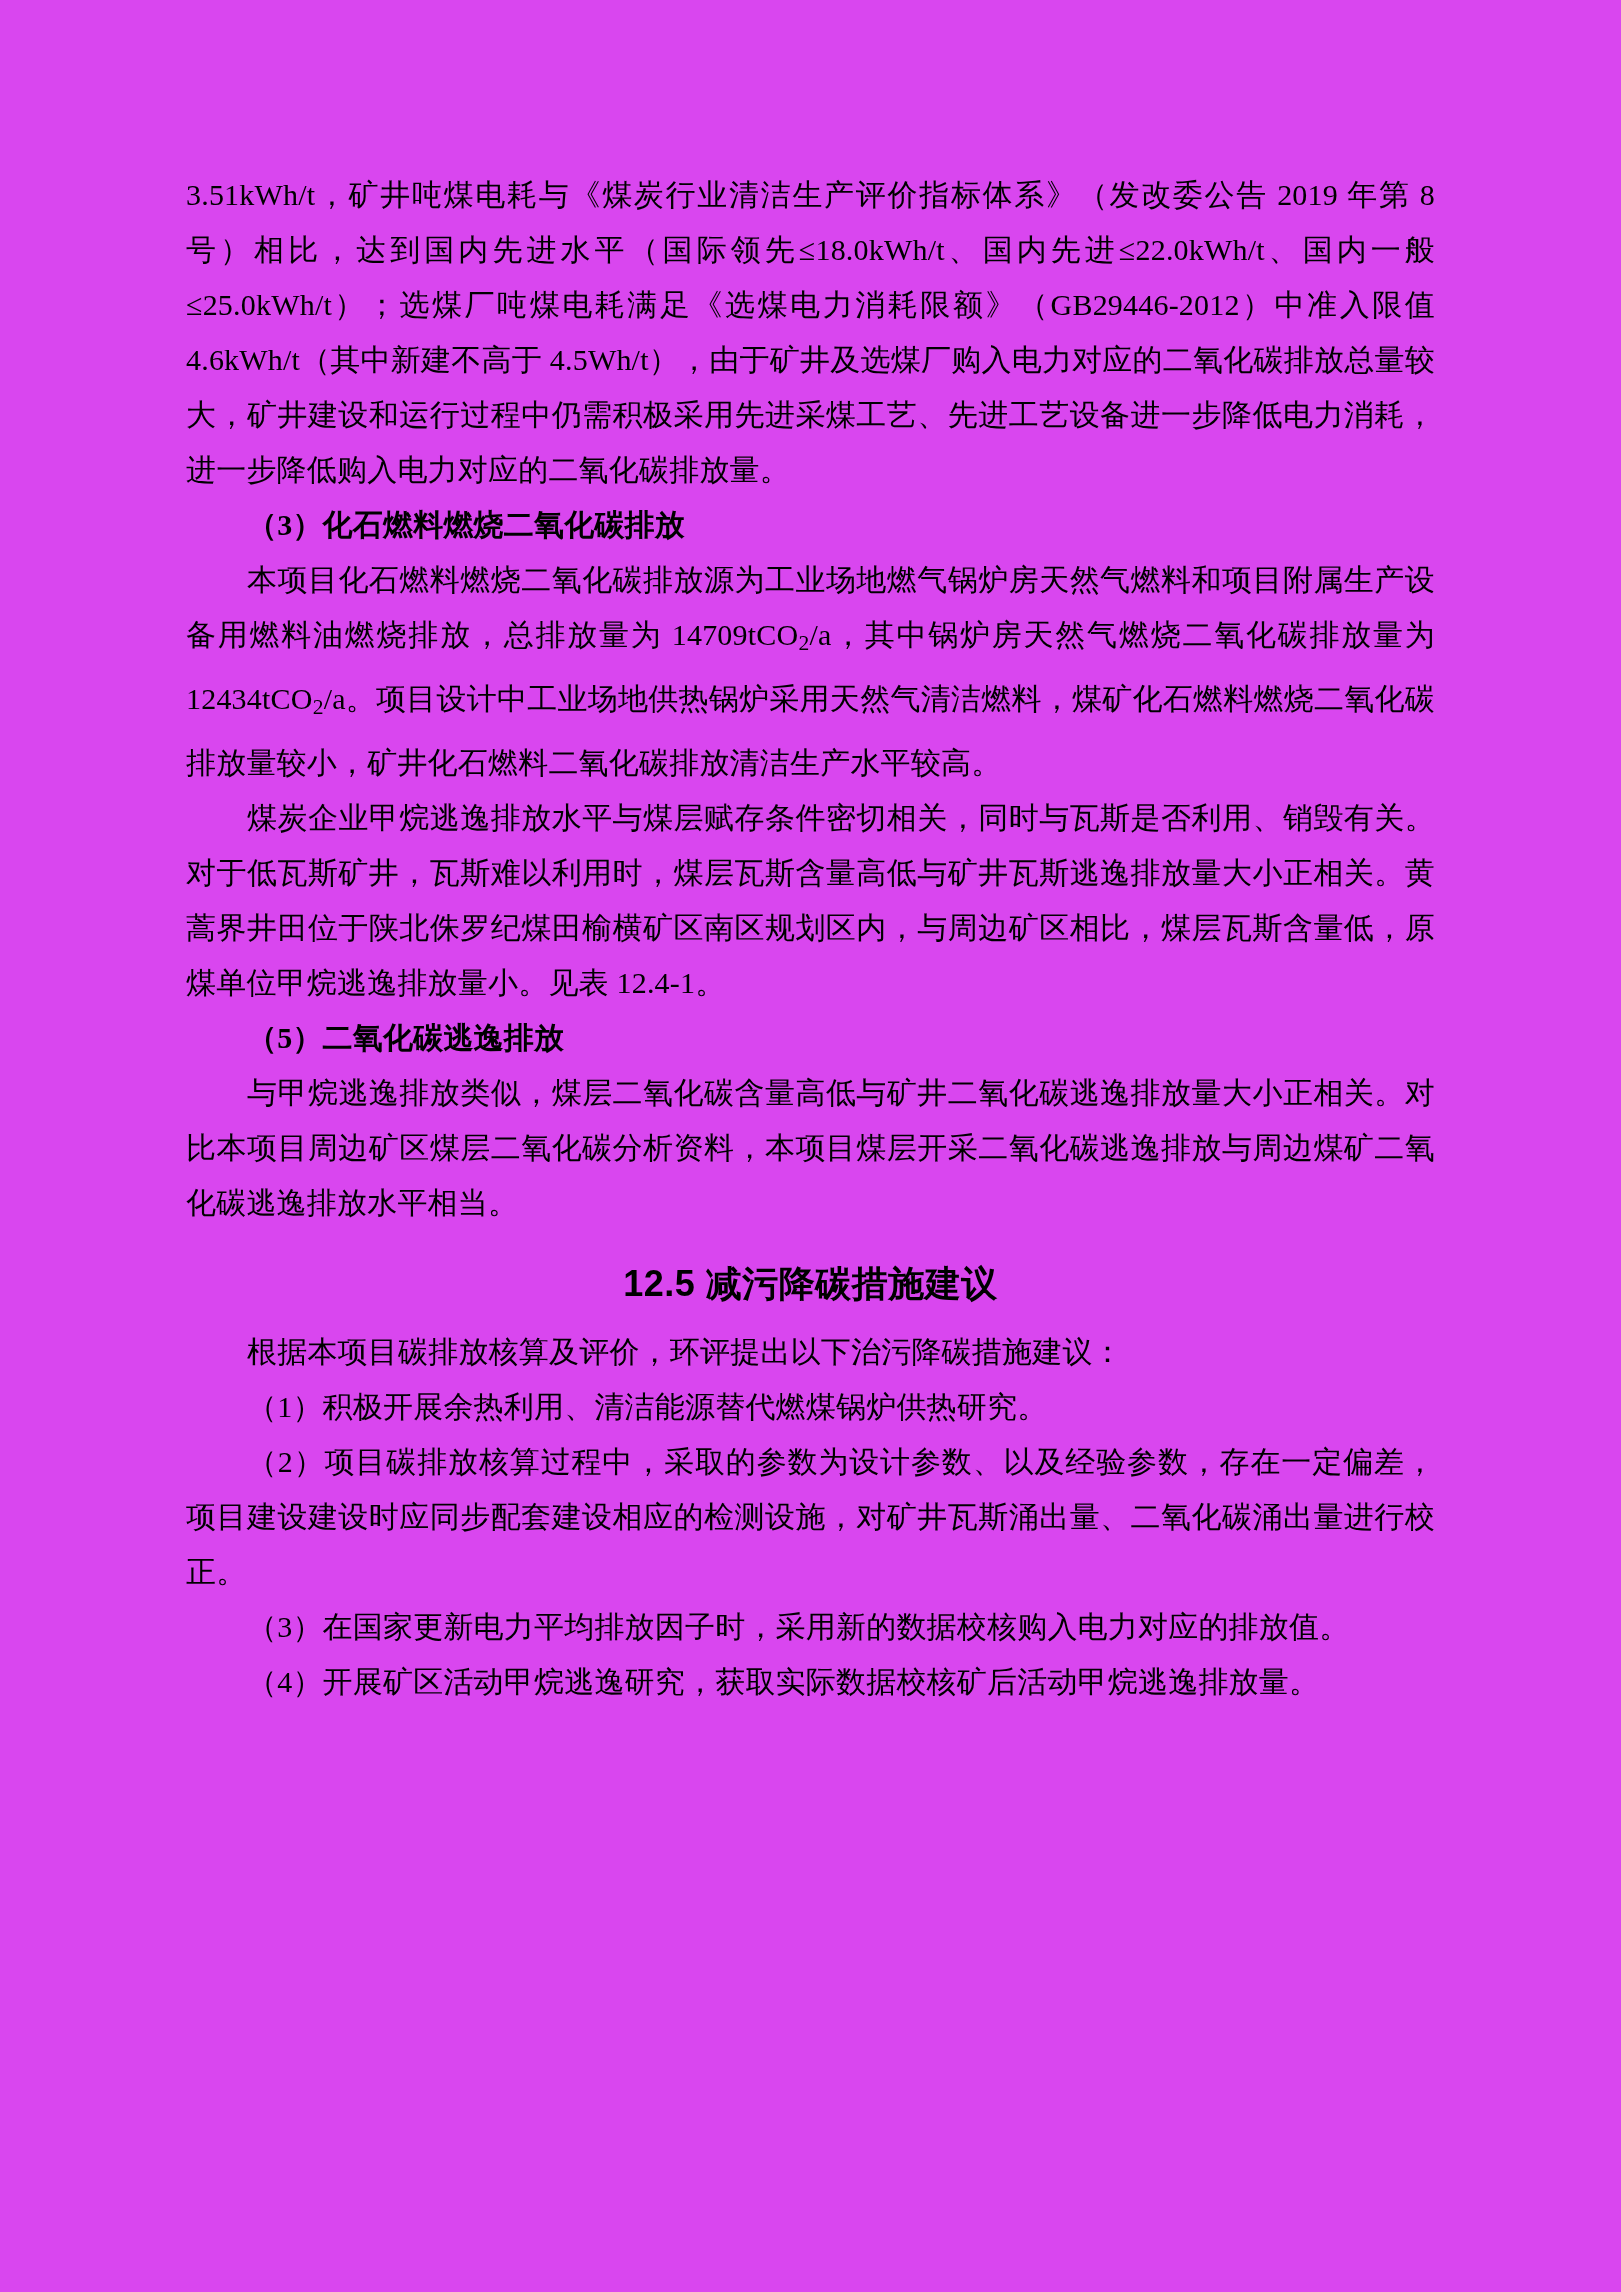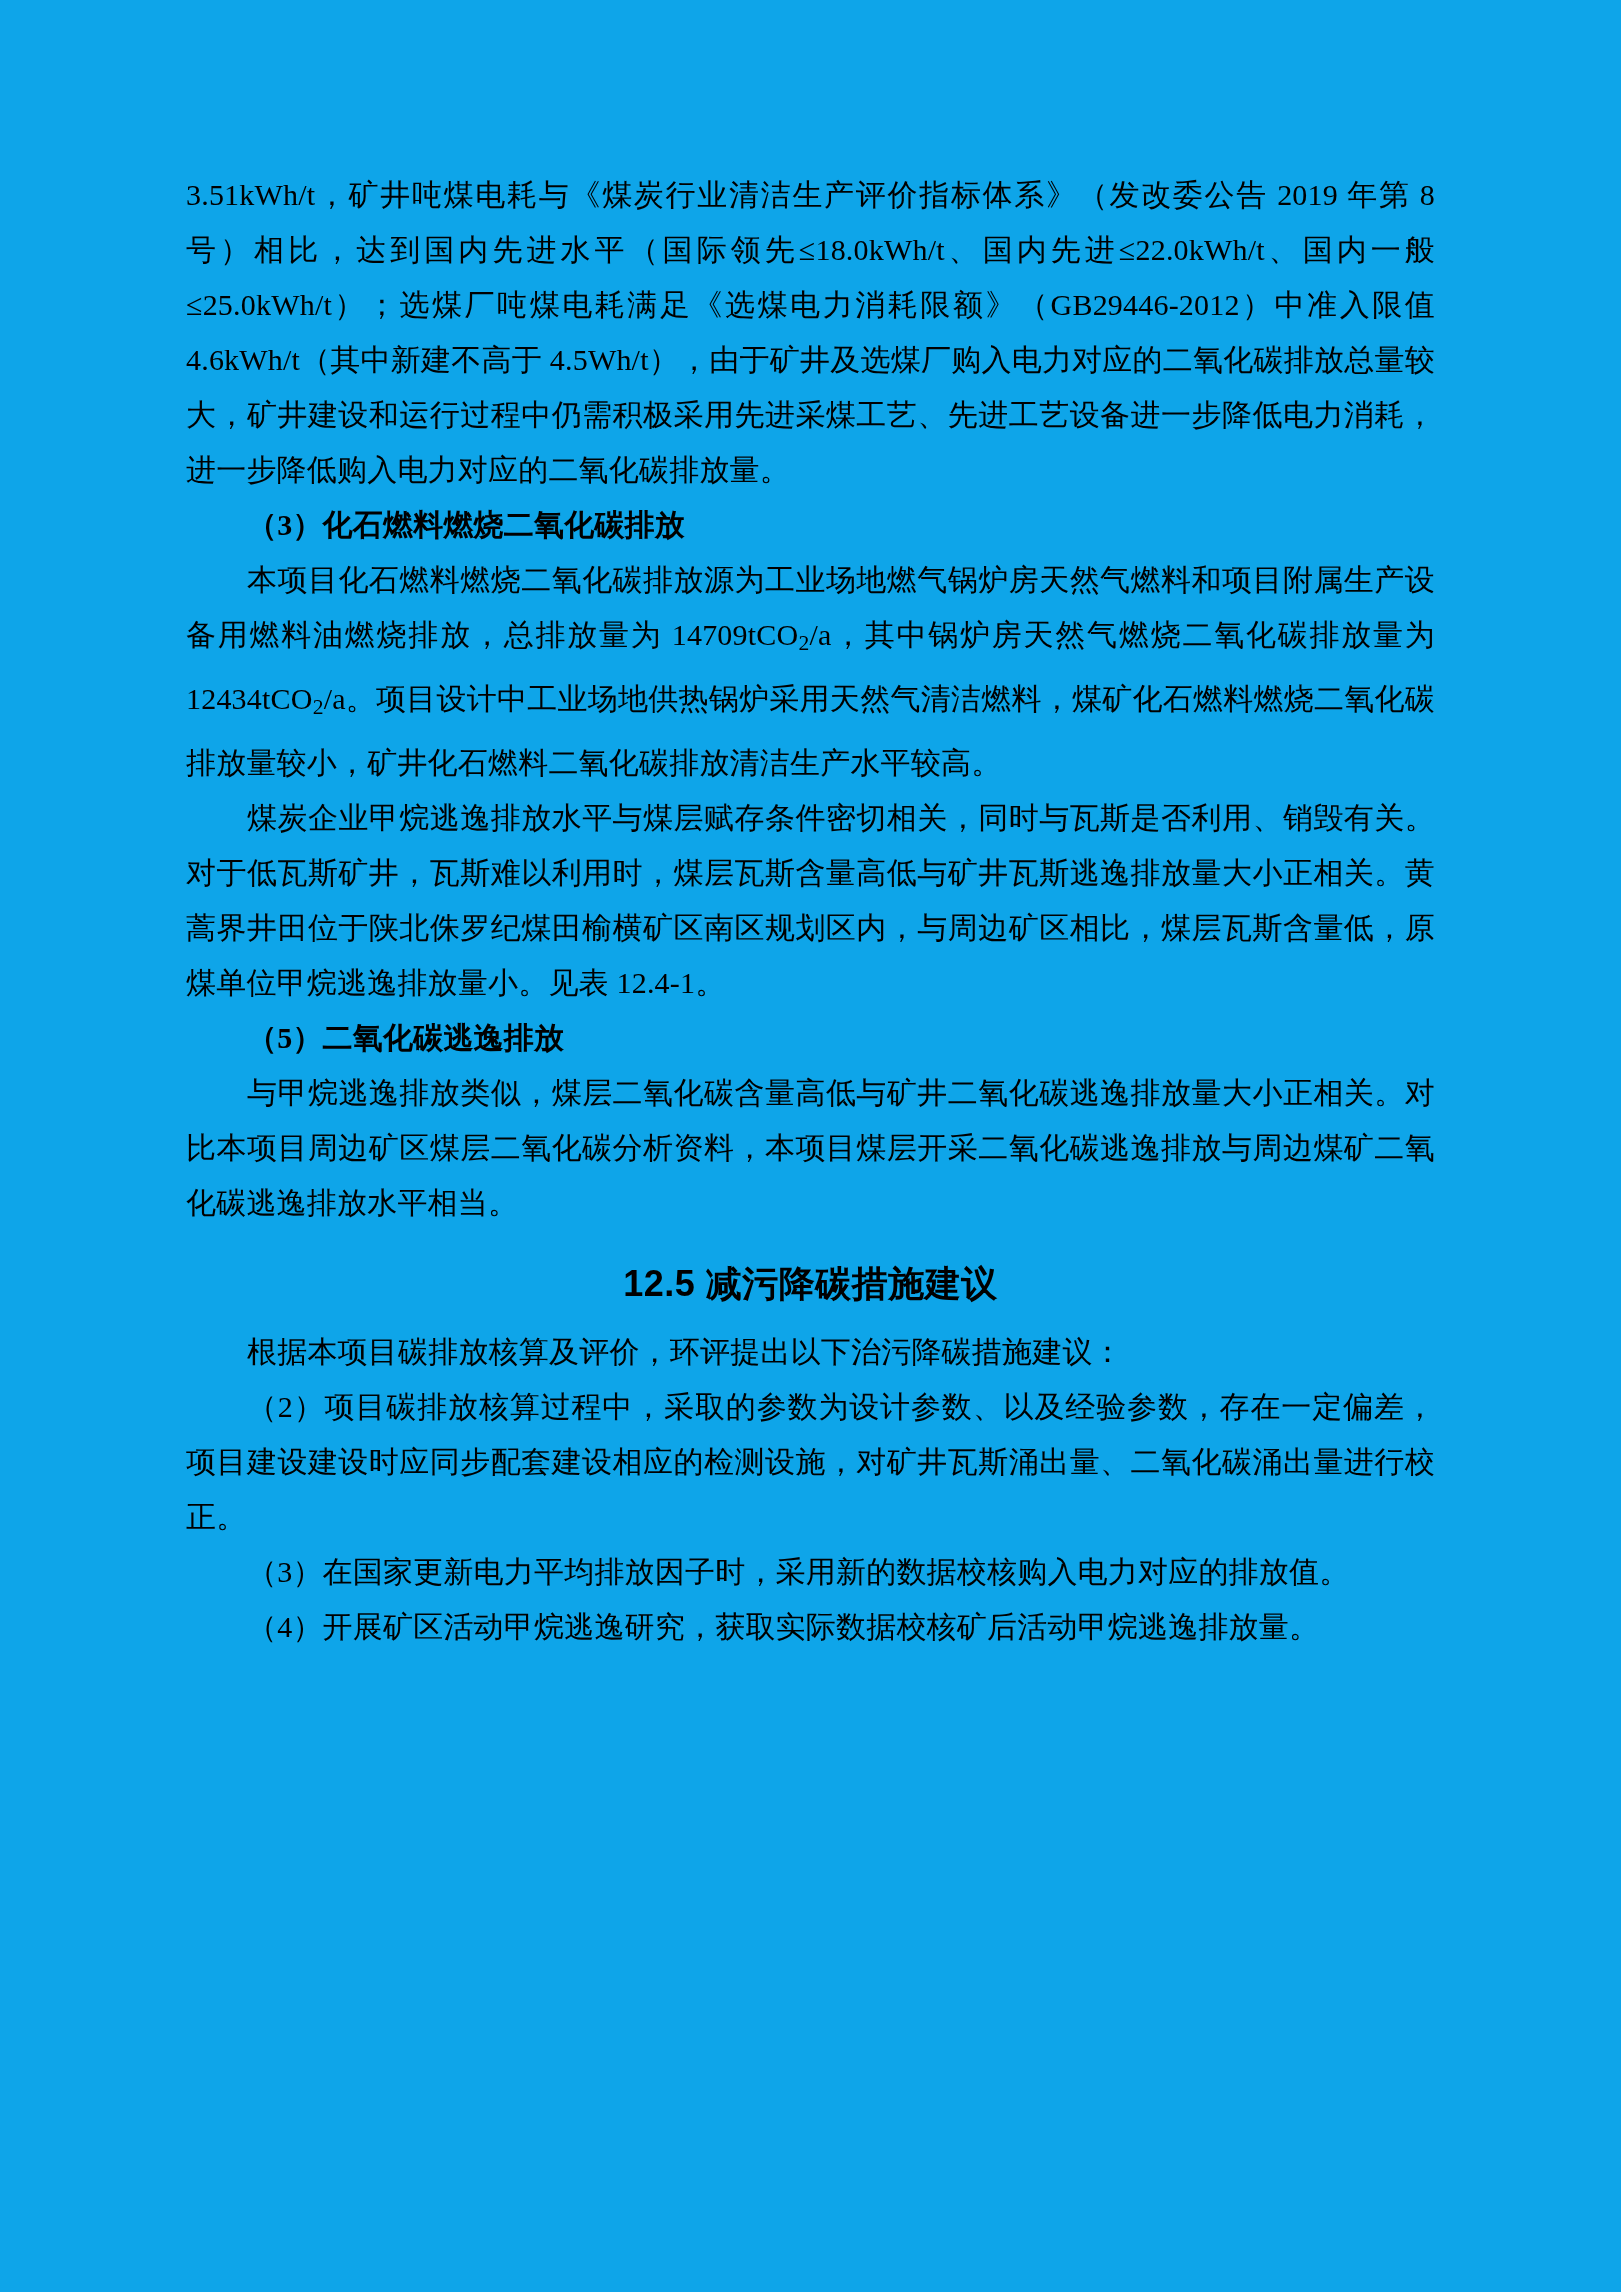--- a/index.html
+++ b/index.html
@@ -8,21 +8,21 @@
     background: #ffffff;
   }
   body {
     font-family: "Liberation Serif", "DejaVu Serif", serif;
     color: #000000;
   }
   .page {
     width: 1621px;
     height: 2293px;
     position: relative;
-    background: #0ea5e9;
+    background: #d946ef;
     box-sizing: border-box;
     padding: 167px 186px 59px 186px;
     overflow: hidden;
   }
   .content {
     width: 1249px;
   }
   p.body-text {
     font-size: 30px;
     line-height: 55px;
@@ -84,20 +84,21 @@
     <p class="body-text indent block">煤炭企业甲烷逃逸排放水平与煤层赋存条件密切相关，同时与瓦斯是否利用、销毁有关。对于低瓦斯矿井，瓦斯难以利用时，煤层瓦斯含量高低与矿井瓦斯逃逸排放量大小正相关。黄蒿界井田位于陕北侏罗纪煤田榆横矿区南区规划区内，与周边矿区相比，煤层瓦斯含量低，原煤单位甲烷逃逸排放量小。见表 12.4-1。</p>
 
     <p class="sub-heading">（5）二氧化碳逃逸排放</p>
 
     <p class="body-text indent block">与甲烷逃逸排放类似，煤层二氧化碳含量高低与矿井二氧化碳逃逸排放量大小正相关。对比本项目周边矿区煤层二氧化碳分析资料，本项目煤层开采二氧化碳逃逸排放与周边煤矿二氧化碳逃逸排放水平相当。</p>
 
     <h2 class="section-heading">12.5 减污降碳措施建议</h2>
 
     <p class="body-text indent block">根据本项目碳排放核算及评价，环评提出以下治污降碳措施建议：</p>
 
+    <p class="body-text indent block">（1）积极开展余热利用、清洁能源替代燃煤锅炉供热研究。</p>
 
     <p class="body-text indent block">（2）项目碳排放核算过程中，采取的参数为设计参数、以及经验参数，存在一定偏差，项目建设建设时应同步配套建设相应的检测设施，对矿井瓦斯涌出量、二氧化碳涌出量进行校正。</p>
 
     <p class="body-text indent block">（3）在国家更新电力平均排放因子时，采用新的数据校核购入电力对应的排放值。</p>
 
     <p class="body-text indent block">（4）开展矿区活动甲烷逃逸研究，获取实际数据校核矿后活动甲烷逃逸排放量。</p>
 
 
   </div>
 

